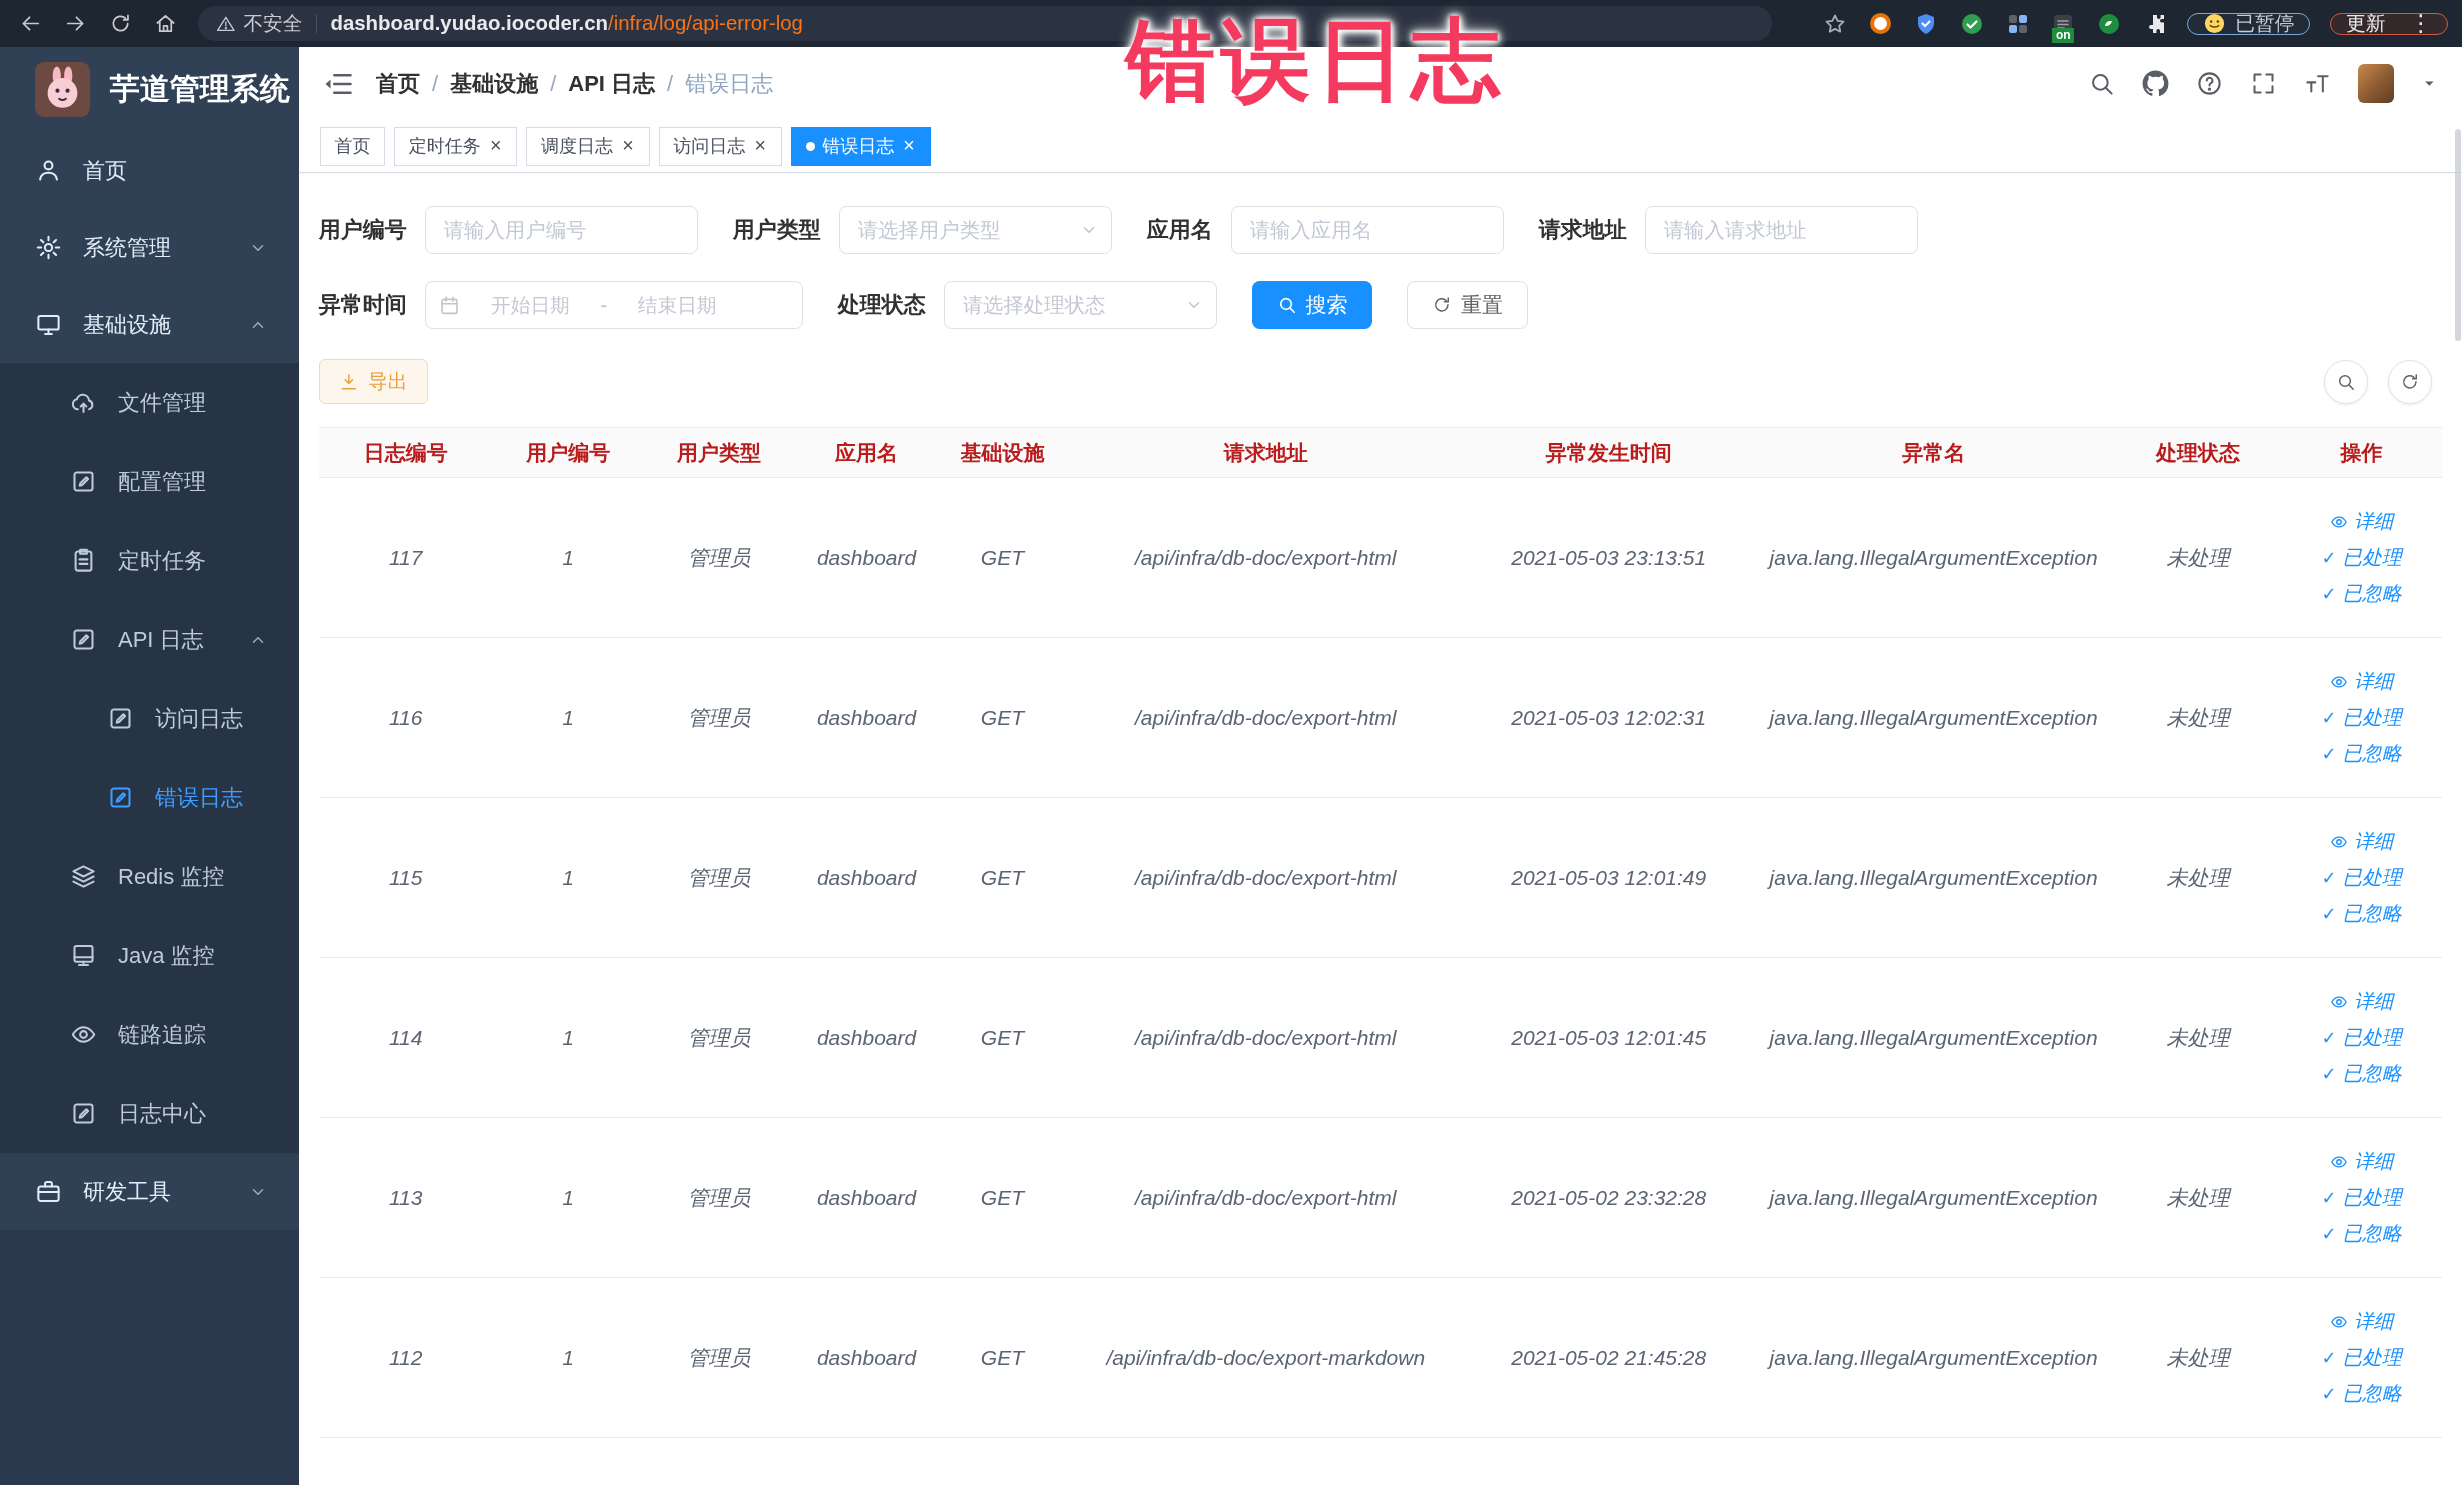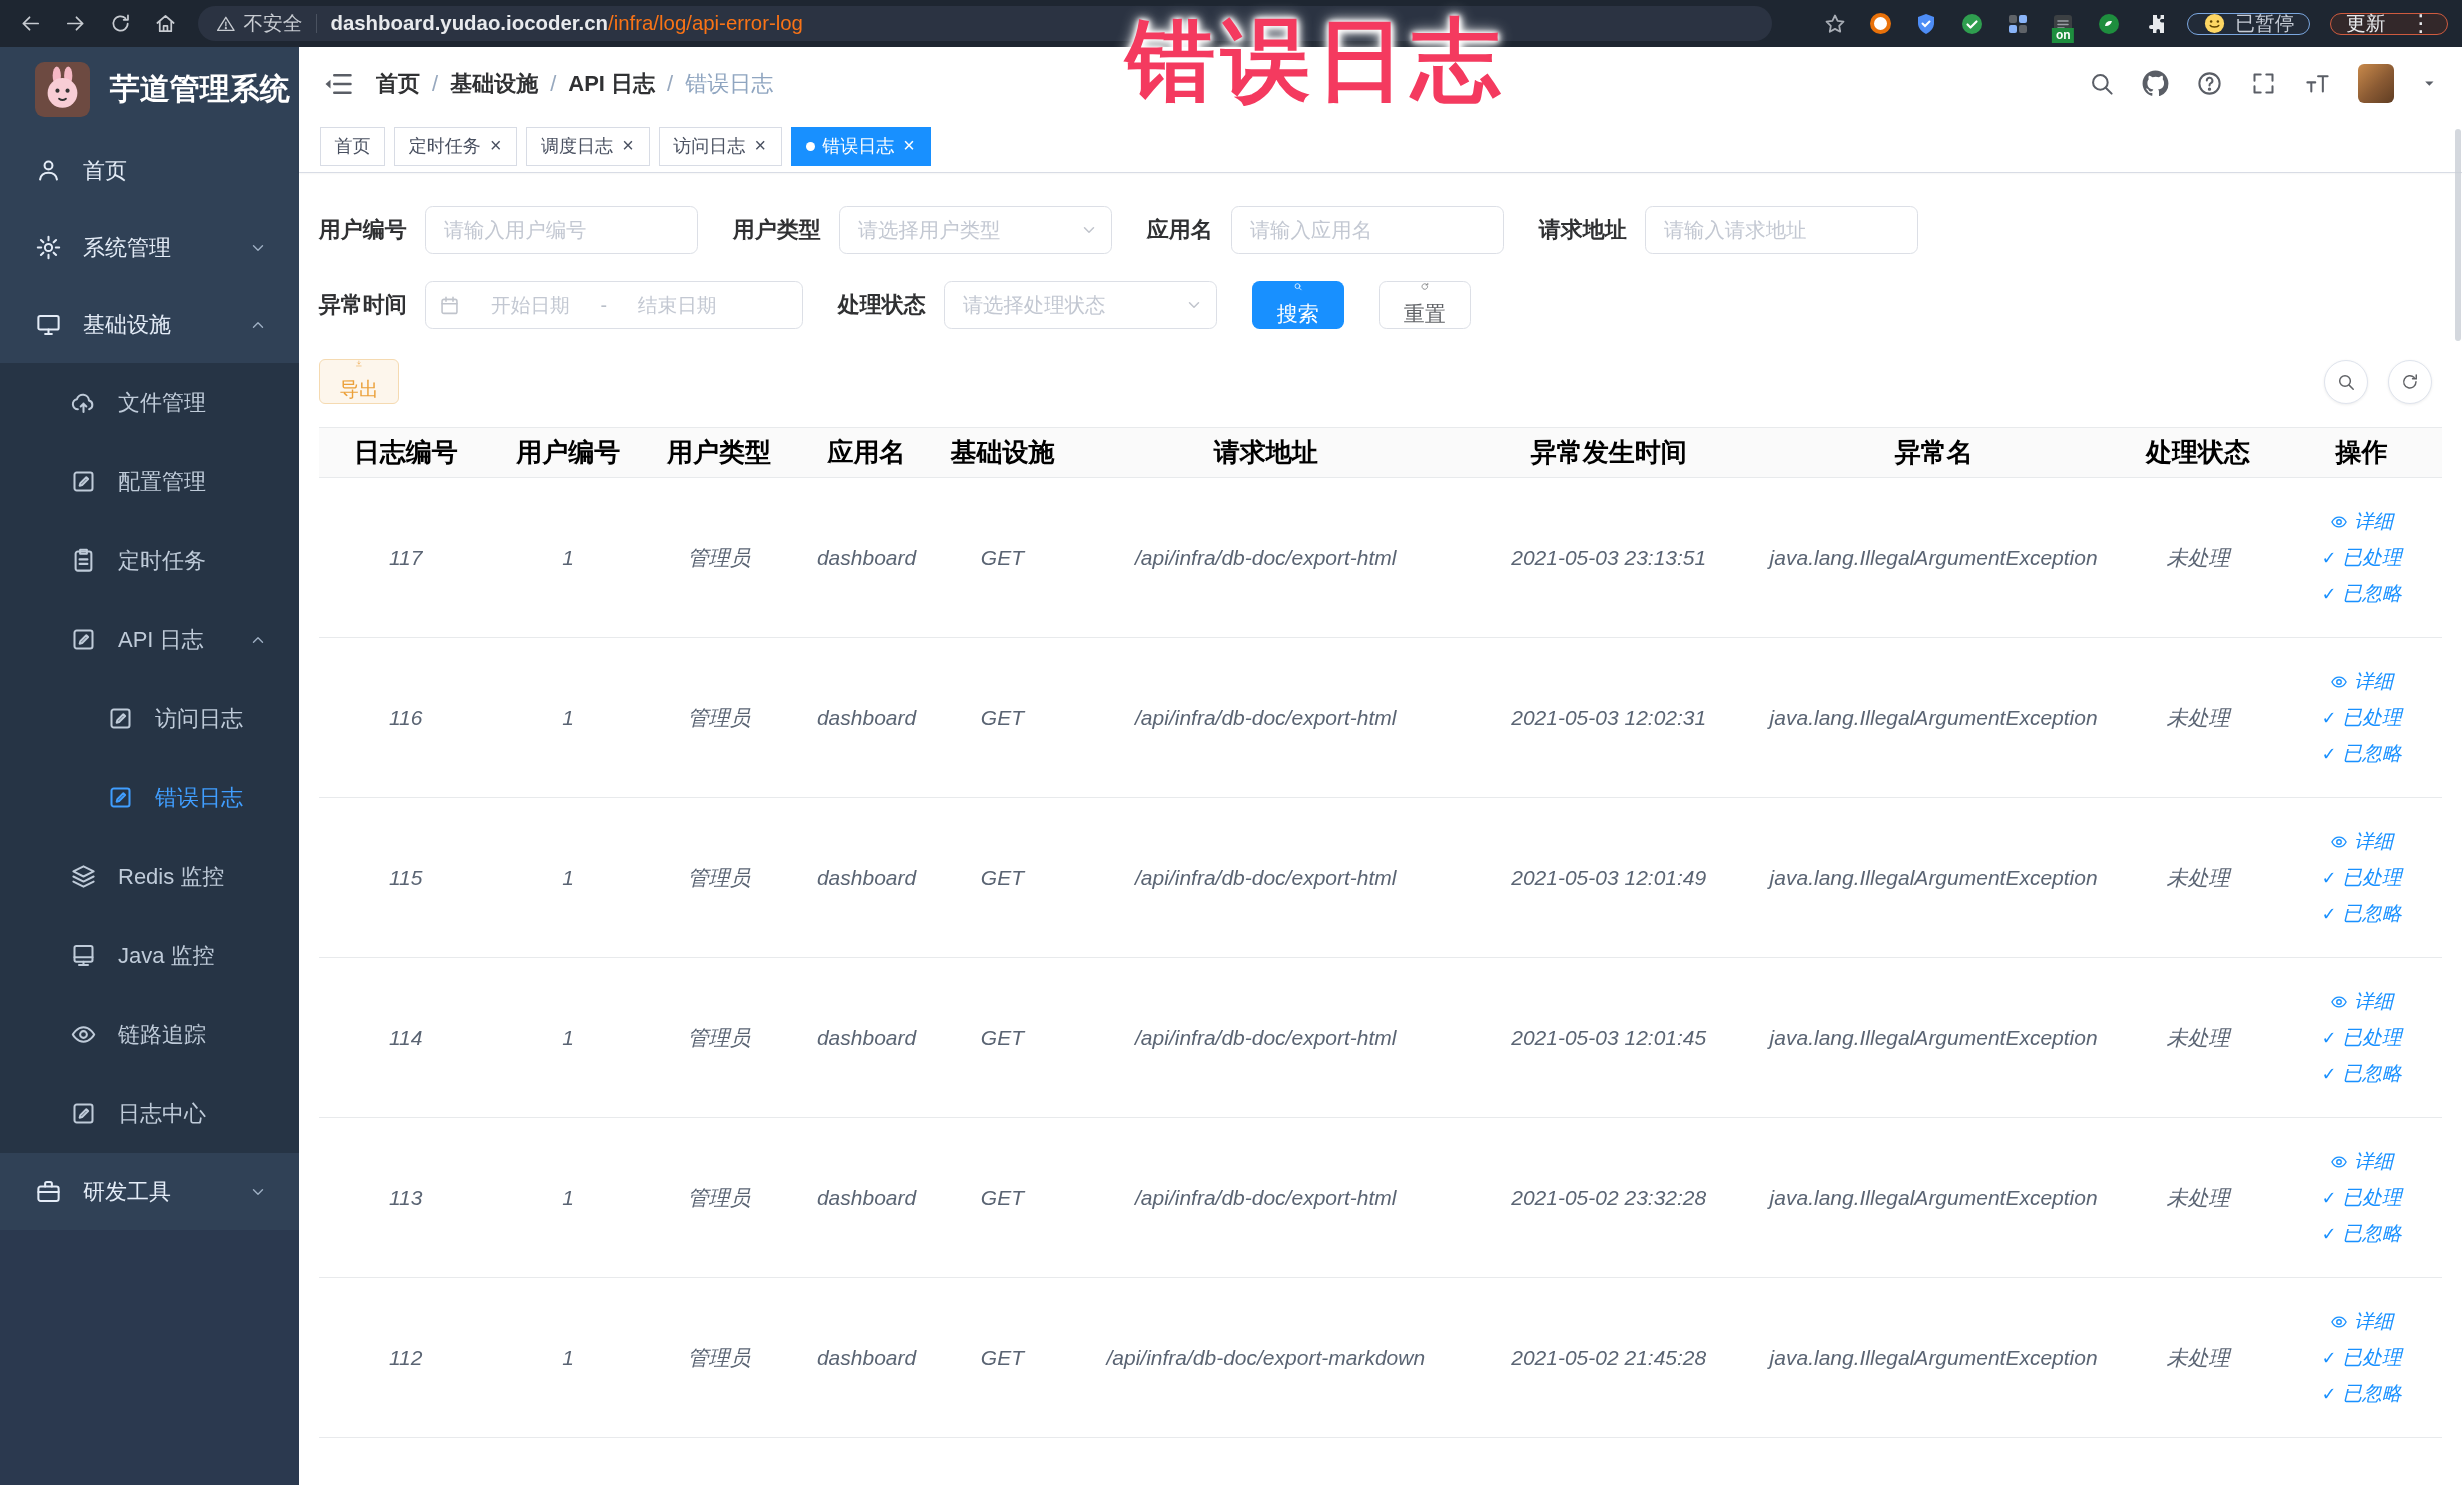--- a/index.html
+++ b/index.html
@@ -102,36 +102,36 @@
   .date-range { height:48px; width:378px; border:0.8px solid #dcdfe6; border-radius:7.6px;
     display:flex; align-items:center; padding:0 13.6px; gap:7.6px; background:#fff; }
   .date-range .cal { width:21px; height:21px; color:#c0c4cc; flex:0 0 auto; }
   .date-range .cal svg { width:21px; height:21px; }
   .dr-input { border:none; outline:none; width:125px; font-size:19.7px; color:#606266; text-align:center;
     font-family:"Liberation Sans","DejaVu Sans",sans-serif; }
   .dr-input::placeholder { color:#c3c8d2; }
   .dr-sep { color:#b9bfc9; font-size:19.7px; }
   .btn { height:48px; border-radius:7.6px; font-size:21px; display:inline-flex; align-items:center;
     gap:9px; padding:0 24px; cursor:pointer; border:0.8px solid transparent;
-    font-family:"Liberation Sans","DejaVu Sans",sans-serif;flex-direction:column; }
+    font-family:"Liberation Sans","DejaVu Sans",sans-serif; }
   .btn svg { width:19.7px; height:19.7px; }
   .btn.primary { background:#1890ff; color:#fff; }
   .btn.plain { background:#fff; border-color:#dcdfe6; color:#606266; }
   .btn.warning { height:45px; background:#fdf6ec; border-color:#f5dab1; color:#eba039;
     font-size:19.7px; padding:0 19.7px; border-radius:6px; }
 
   .toolbar-row { display:flex; align-items:center; margin-top:30px; }
   .circles { margin-left:auto; display:flex; gap:19.7px; padding-right:10.6px; }
   .circle-btn { width:44px; height:44px; border-radius:50%; border:0.8px solid #dfe4ed; background:#fff;
     display:flex; align-items:center; justify-content:center; color:#606266;
     box-shadow:0 0.8px 3px rgba(0,0,0,.08); cursor:pointer; }
   .circle-btn svg { width:19.7px; height:19.7px; }
 
   table.log { width:100%; border-collapse:collapse; margin-top:23px; table-layout:fixed; }
-  table.log th { height:50px; background:#fafafa; color:#000000; font-size:26px; font-weight:700;
+  table.log th { height:50px; background:#fafafa; color:#b91c1c; font-size:21px; font-weight:700;
     border-top:0.8px solid #e8eaec; border-bottom:0.8px solid #e8eaec; text-align:center; }
   table.log td { height:160px; text-align:center; font-size:21px; color:#5a6473;
     border-bottom:0.8px solid #e8eaec; padding:0 4.5px;font-style:italic; }
   .actions { display:flex; flex-direction:column; align-items:center; gap:9px; }
   .action-link { color:#1890ff; font-size:19.7px; display:inline-flex; align-items:center; gap:6px; cursor:pointer; }
   .action-link .aic { width:18px; height:18px; }
   .action-link .aic svg { width:18px; height:18px; }
   .action-link .chk { font-size:18px; line-height:1; }
 
   .scroll-gutter { position:absolute; right:1.5px; top:129px; width:6px; height:212px;

